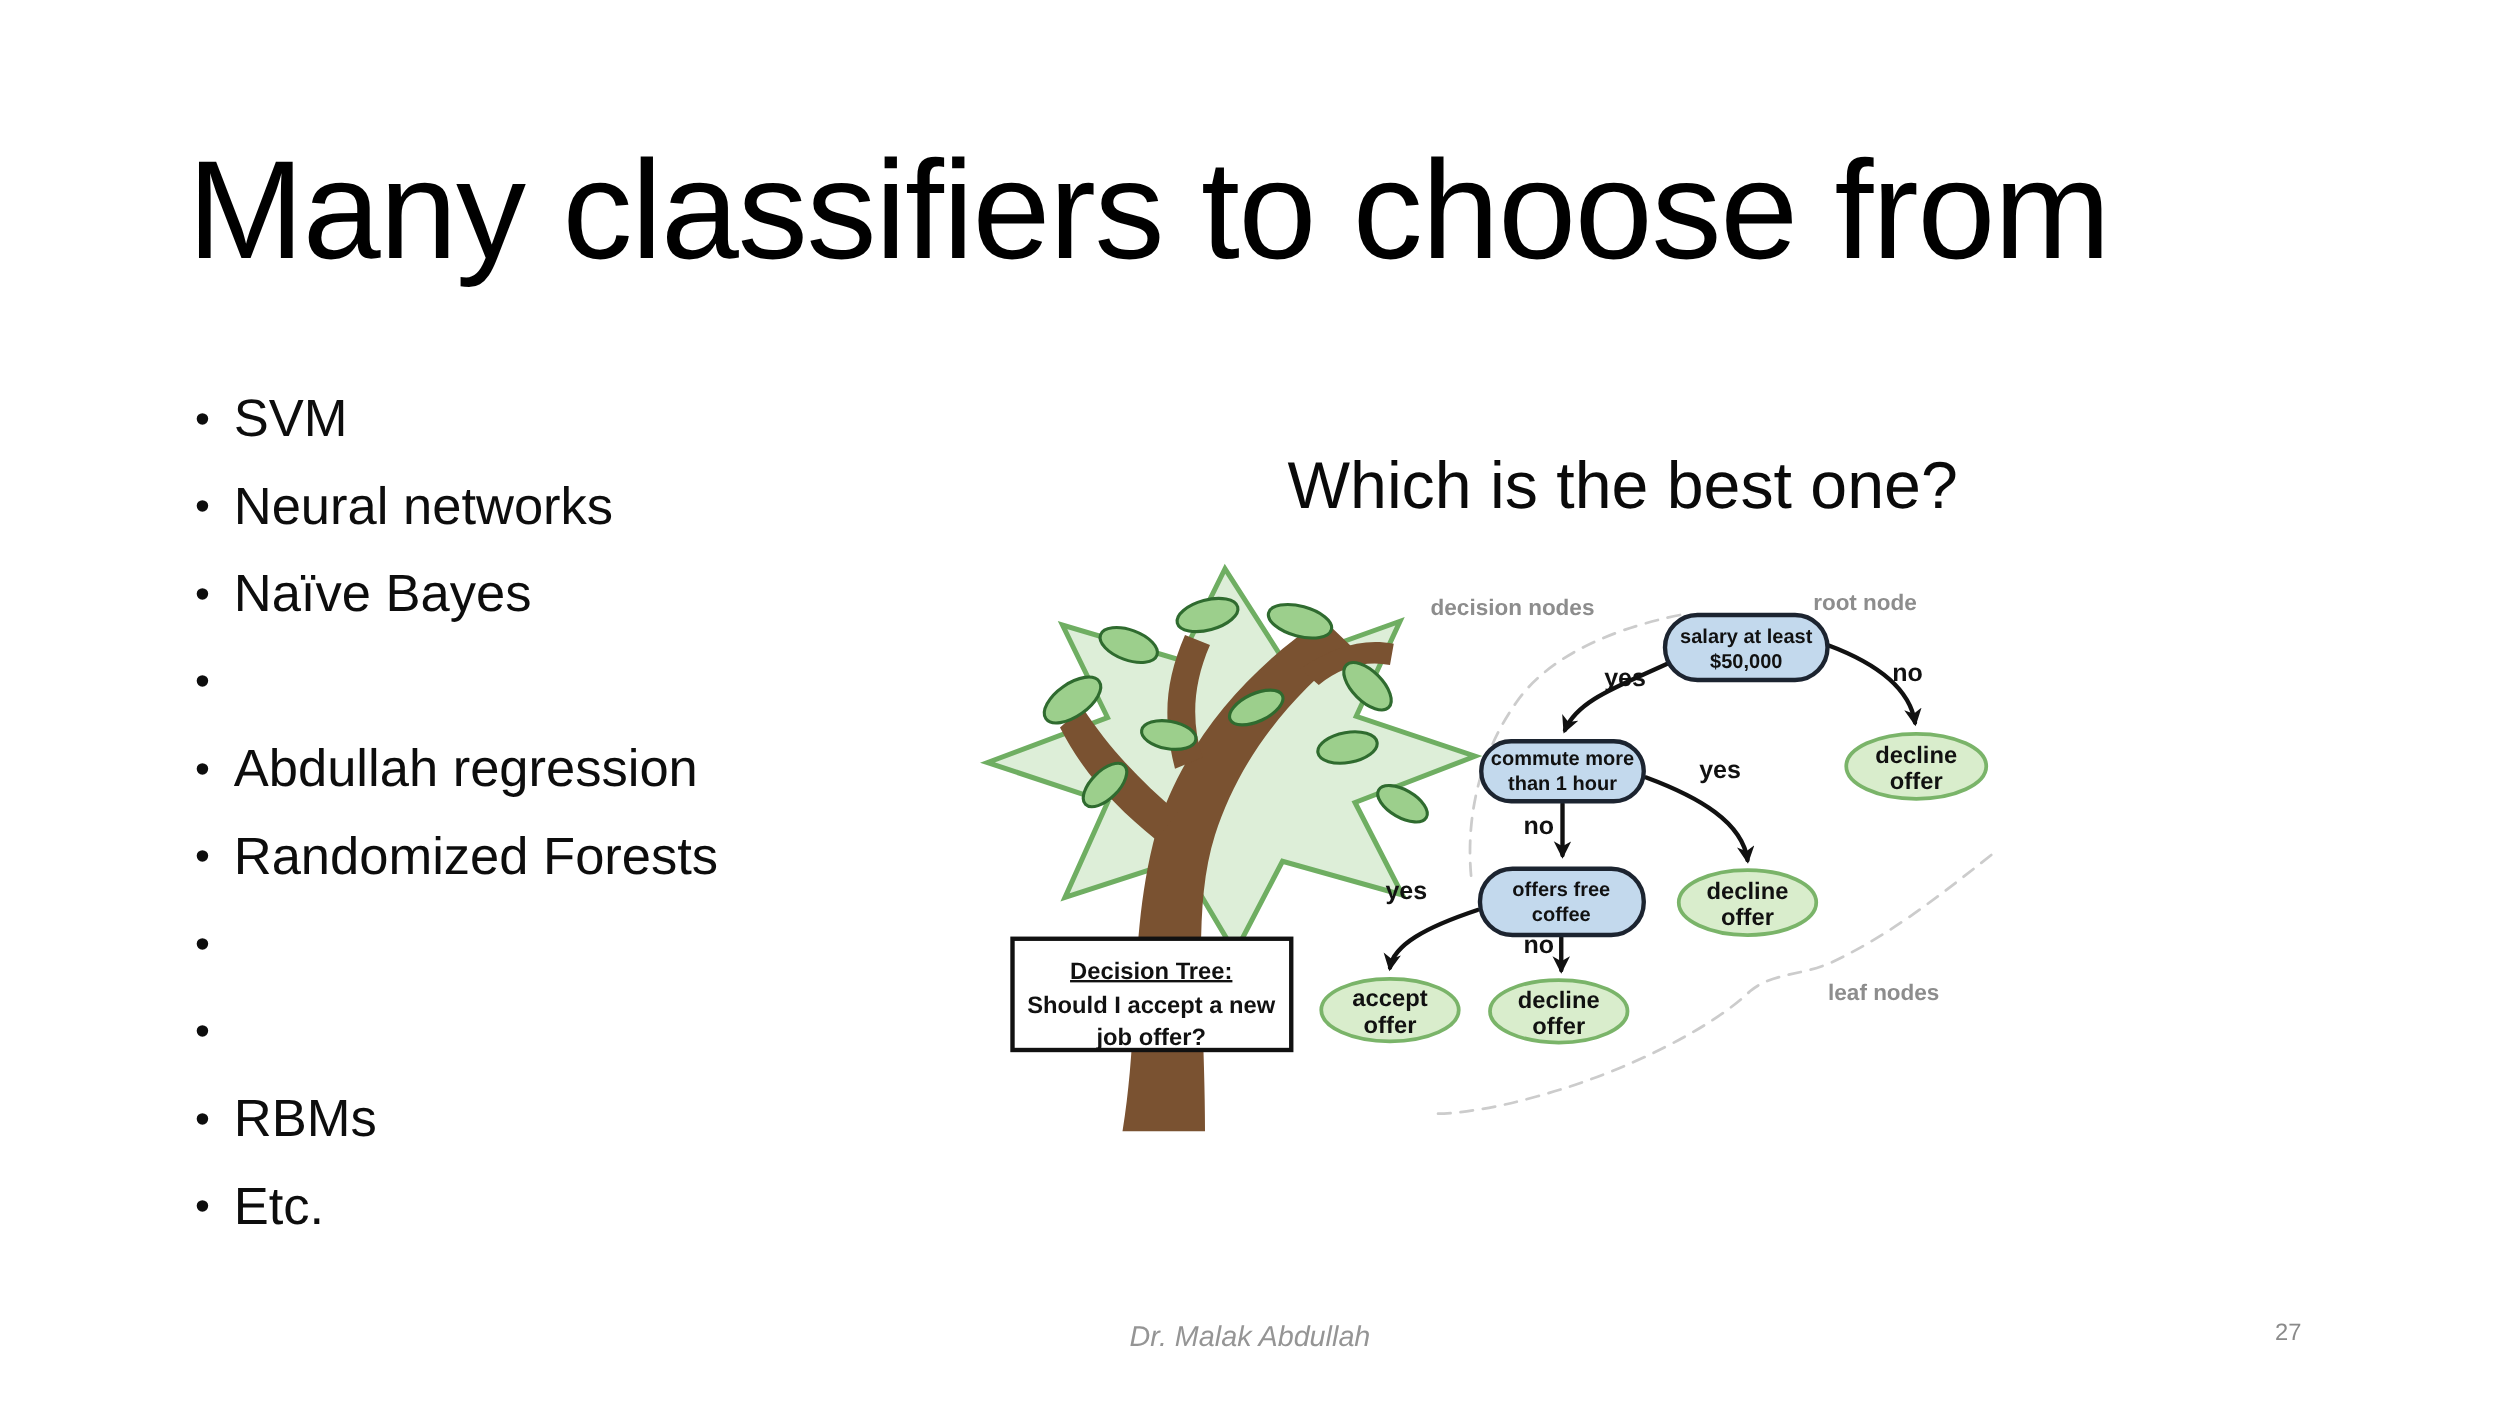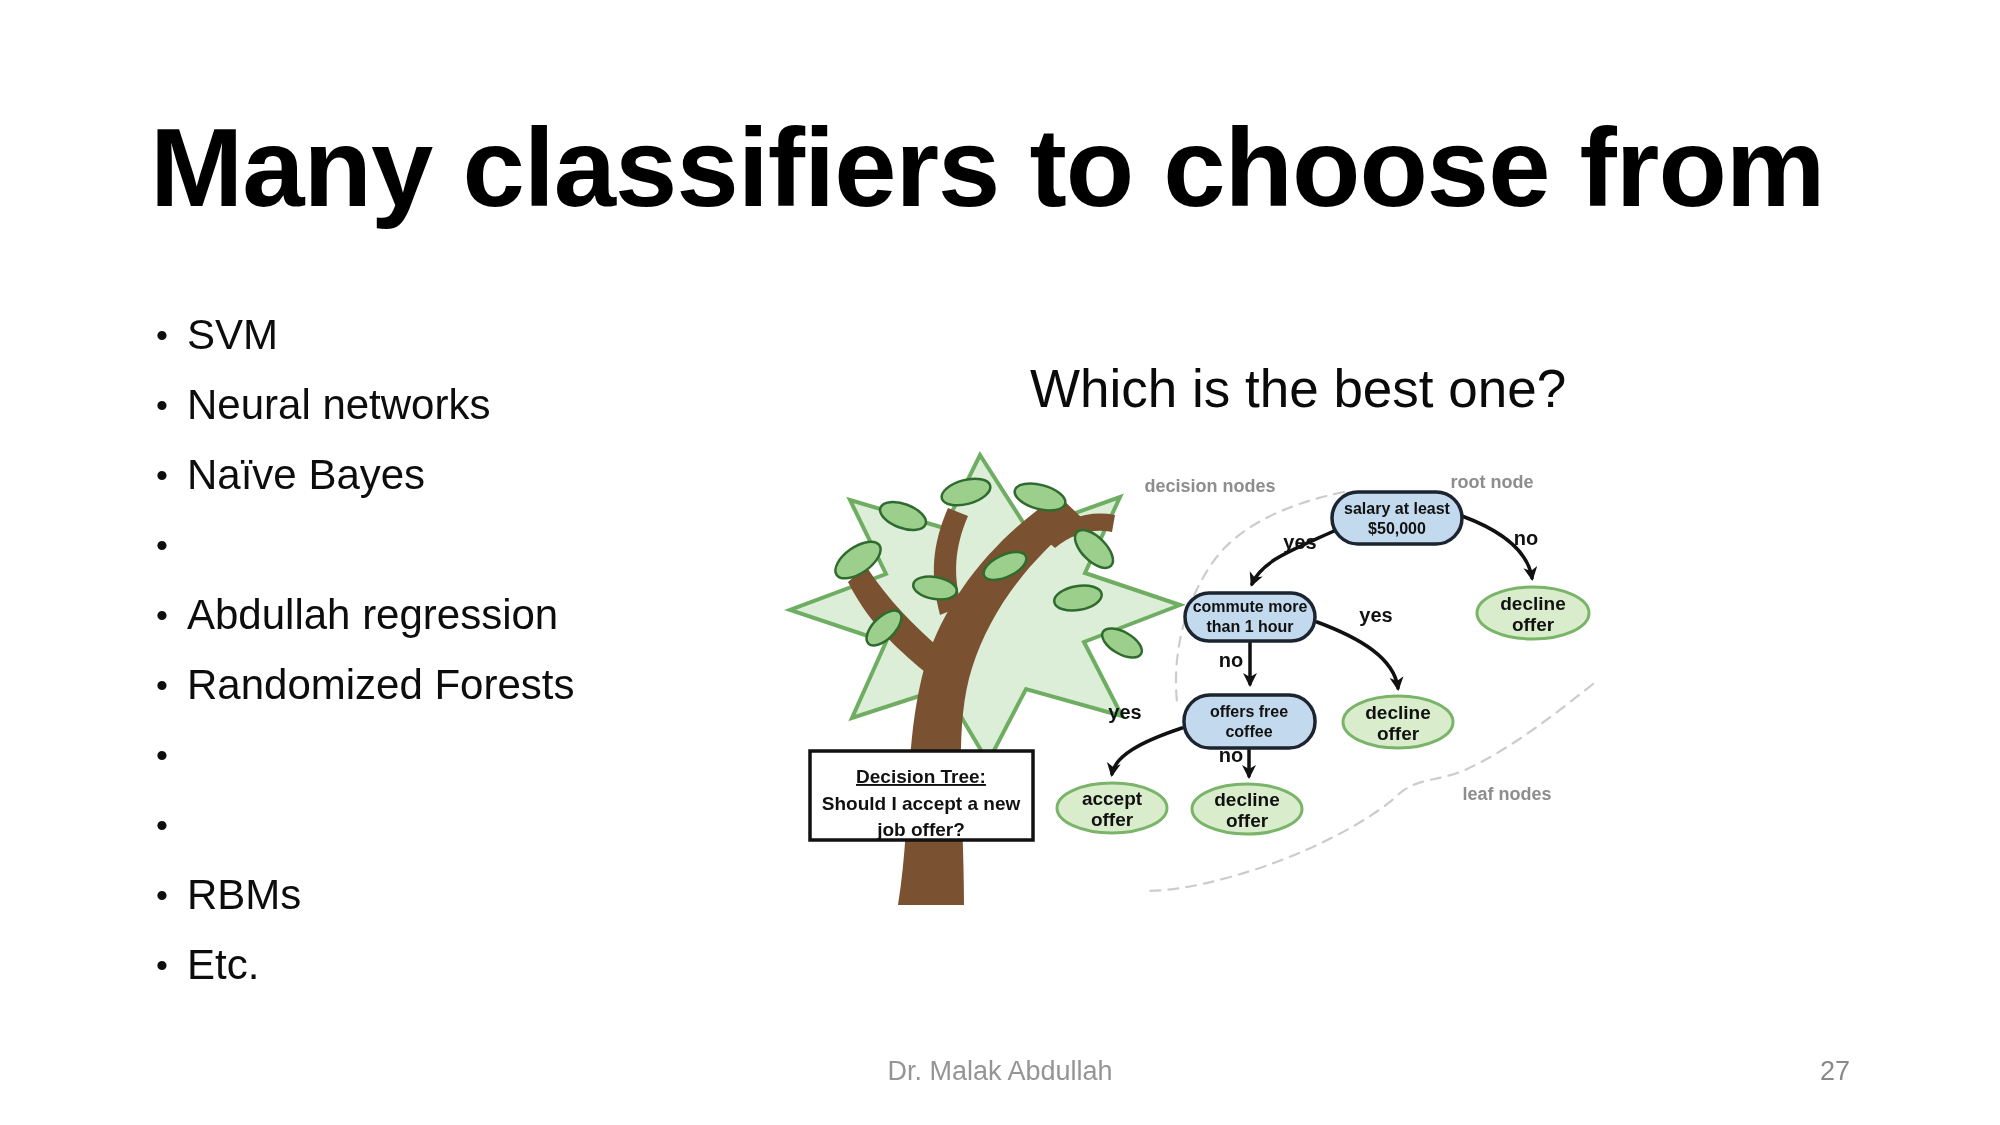--- a/index.html
+++ b/index.html
@@ -2,44 +2,44 @@
 <html><head>
 <meta charset="utf-8">
 <style>
   html,body{margin:0;padding:0;}
   body{
     width:2000px;height:1125px;position:relative;background:#ffffff;
     font-family:"Liberation Sans", sans-serif;overflow:hidden;
   }
   .title{
     position:absolute;left:150px;top:112px;width:1700px;
-    font-size:112px;line-height:1;color:#000;letter-spacing:-1px;white-space:nowrap;font-weight:bold;
+    font-size:112px;line-height:1;color:#000;letter-spacing:-1px;white-space:nowrap;
   }
   .bullet-list{
     position:absolute;left:150px;top:300px;width:620px;
     list-style:none;margin:0;padding:0;
   }
   .bullet-list li{
     height:70px;display:flex;align-items:center;
     font-size:42px;color:#0d0d0d;white-space:nowrap;
   }
   .bullet-list .dot{
     width:37px;flex:0 0 37px;font-size:34px;color:#0d0d0d;padding-left:6px;box-sizing:border-box;
   }
   .question{
     position:absolute;left:1030px;top:358px;
     font-size:53px;color:#0a0a0a;white-space:nowrap;
   }
   .footer-author{
     position:absolute;left:0;top:1056px;width:2000px;text-align:center;
-    font-size:27px;color:#959595;
+    font-size:23px;color:#959595;font-style:italic;
   }
   .page-number{
     position:absolute;left:1820px;top:1056px;
-    font-size:27px;color:#8a8a8a;
+    font-size:19px;color:#8a8a8a;
   }
   svg{font-family:"Liberation Sans", sans-serif;}
   .flow-node-text{font-size:16px;font-weight:bold;fill:#111;text-anchor:middle;}
   .leaf-node-text{font-size:19px;font-weight:bold;fill:#111;text-anchor:middle;}
   .edge-label{font-size:20px;font-weight:bold;fill:#111;text-anchor:middle;}
   .region-label{font-size:18px;font-weight:bold;fill:#8d8d8d;text-anchor:middle;}
   .sign-text{font-size:19px;font-weight:bold;fill:#111;text-anchor:middle;}
 </style>
 </head>
 <body>

